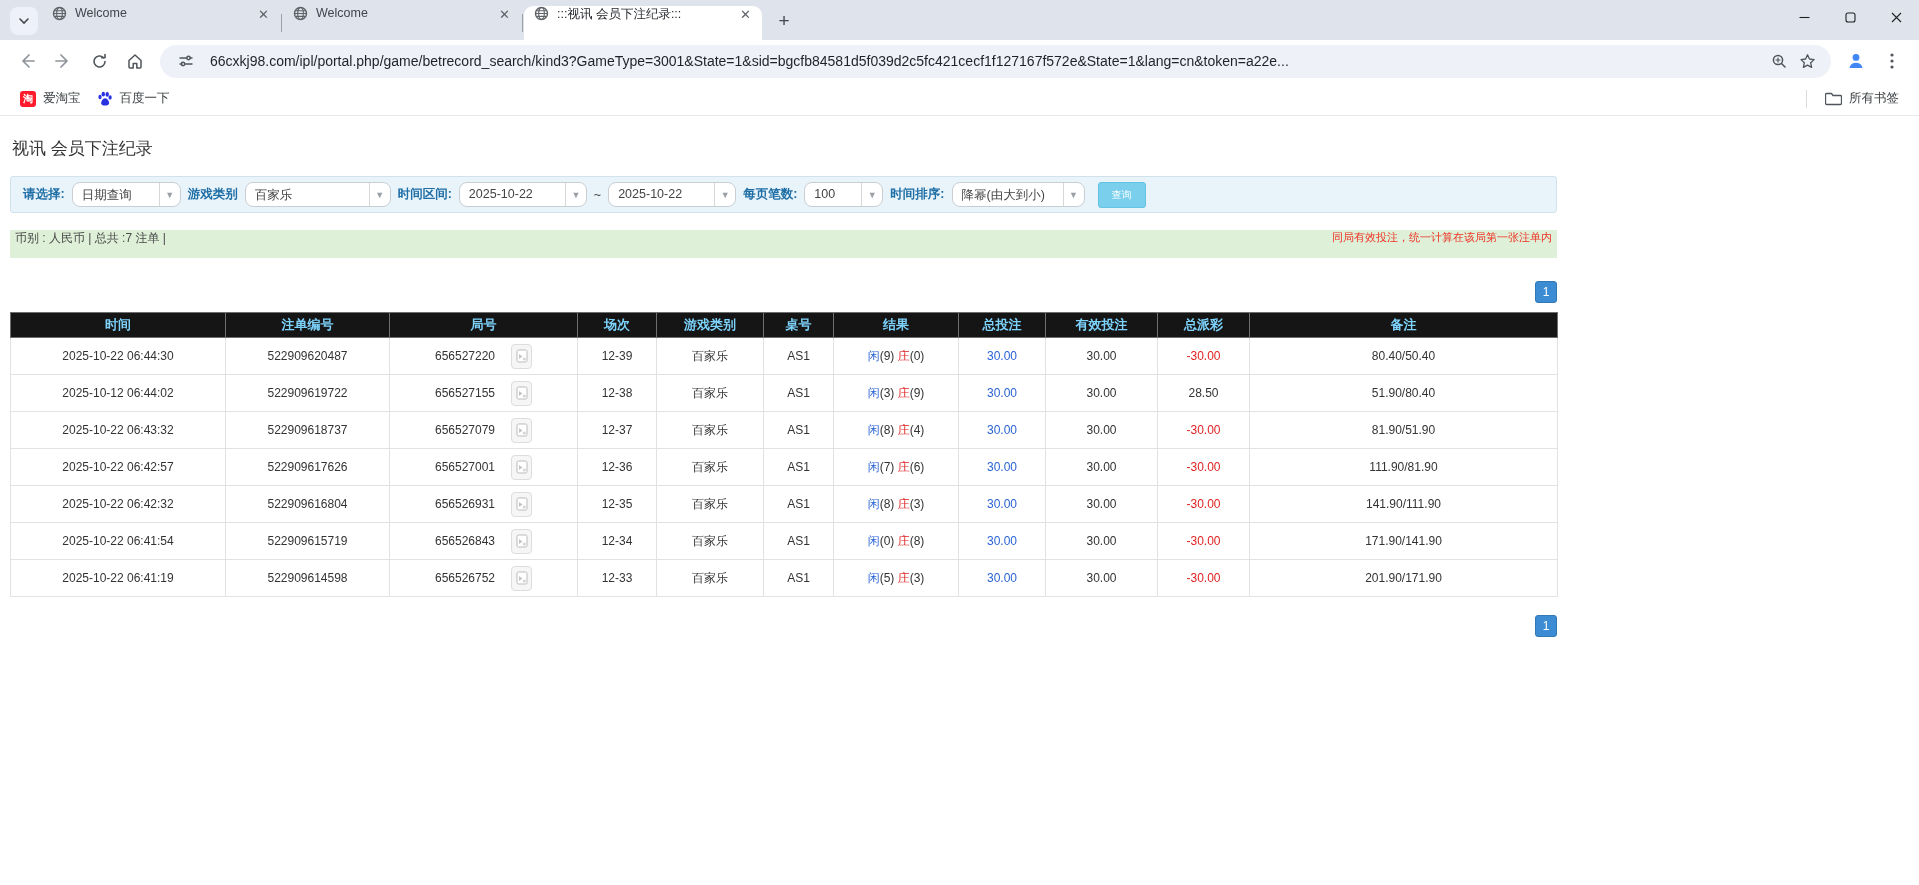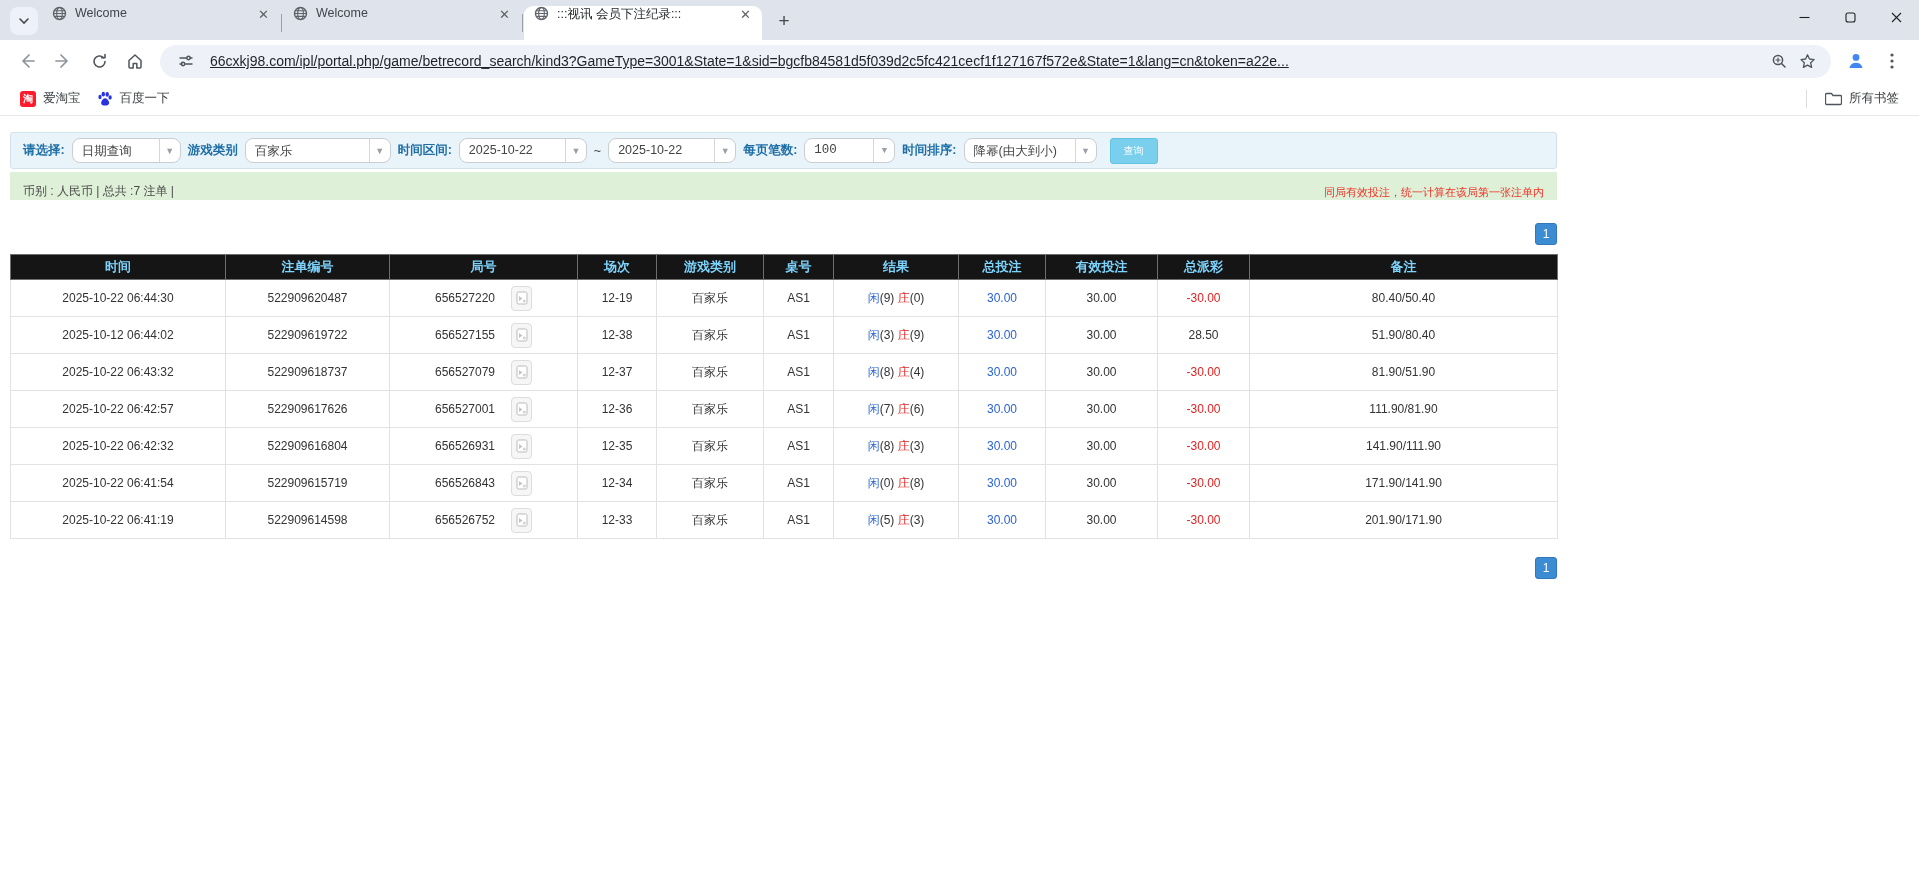--- a/index.html
+++ b/index.html
@@ -21,21 +21,21 @@
   .newtab-btn { width:28px; height:28px; margin:0 0 5px 8px; display:flex; align-items:center; justify-content:center;
     color:#45494f; font-size:19px; border-radius:50%; cursor:pointer; }
   .window-controls { position:absolute; top:0; right:0; height:34px; display:flex; }
   .win-btn { width:46px; height:34px; display:flex; align-items:center; justify-content:center; color:#202124; cursor:pointer; }
 
   
   .toolbar { height:42px; background:#fff; display:flex; align-items:center; padding:0 10px; gap:2px; }
   .nav-btn { width:34px; height:34px; border-radius:50%; display:flex; align-items:center; justify-content:center; cursor:pointer; flex:none; }
   .addressbar { flex:1; height:33px; background:#eef1f8; border-radius:17px; display:flex; align-items:center;
     padding:0 10px 0 12px; margin:0 6px; min-width:0; }
-  .addr-url { flex:1; font-size:14px; color:#1f2227; white-space:nowrap; overflow:hidden; margin-left:10px;text-decoration:underline; }
+  .addr-url { flex:1; font-size:14px; color:#1f2227; white-space:nowrap; overflow:hidden; margin-left:10px; }
   .addr-icon { flex:none; width:28px; height:28px; display:flex; align-items:center; justify-content:center; border-radius:50%; cursor:pointer; }
 
   
   .bookmarksbar { height:34px; background:#fff; border-bottom:1px solid #e6e8ec; display:flex; align-items:center; padding:0 12px; }
   .bookmark { display:flex; align-items:center; gap:7px; font-size:12.5px; color:#3c4043; padding:4px 8px; border-radius:8px; cursor:pointer; }
   .bm-fav-taobao { width:16px; height:16px; background:#ff1a2c; border-radius:3px; color:#fff; font-size:10px; font-weight:bold;
     display:flex; align-items:center; justify-content:center; }
   .bm-spacer { flex:1; }
   .bm-divider { width:1px; height:18px; background:#dadce0; margin:0 10px; }
 
@@ -48,22 +48,22 @@
     height:37px; display:flex; align-items:center; padding:0 12px; gap:7px; }
   .f-label { color:#1e6ea6; font-weight:bold; font-size:12.5px; white-space:nowrap; }
   .select { background:#fff; border:1px solid #c9ced2; border-radius:8px; height:25px; display:flex; align-items:stretch;
     font-size:12.5px; color:#444; cursor:pointer; }
   .select .val { padding:4px 9px 0 9px; white-space:nowrap; }
   .select .caret { width:21px; border-left:1px solid #d4d8db; display:flex; align-items:center; justify-content:center;
     color:#9aa0a6; font-size:9px; margin-left:auto; }
   .btn-search { background:#79cfec; border:1px solid #63c3e2; color:#fff; border-radius:3px; height:26px;
     padding:0 13px; font-size:10px; display:flex; align-items:center; cursor:pointer; margin-left:6px; }
 
-  .summary-bar { margin-top:3px; background:#dff0d8; height:28px; display:flex; align-items:flex-end;
-    justify-content:space-between; padding:0 13px; font-size:12px; color:#4a4a4a; }
+  .summary-bar { margin-top:17px; background:#dff0d8; height:28px; display:flex; align-items:flex-start;
+    justify-content:space-between; padding:0 5px; font-size:12px; color:#4a4a4a; }
   .summary-right { color:#ee3124; font-size:11px; }
 
   .pagination { display:flex; justify-content:flex-end; }
   .pagination.top { margin-top:23px; }
   .pagination.bottom { margin-top:18px; }
   .page-btn { min-width:22px; height:22px; background:#3b8cd2; border:1px solid #3178b5; border-radius:3px; color:#fff;
     font-size:12px; display:flex; align-items:center; justify-content:center; cursor:pointer; }
 
   table.records { border-collapse:collapse; table-layout:fixed; font-size:12px; color:#333; margin-top:9px; }
   table.records th { background:#151515; color:#7dd3fc; font-weight:bold; font-size:13px; height:25px;
@@ -223,20 +223,21 @@
     <div class="bm-divider"></div>
     <div class="bookmark">
       <svg width="17" height="15" viewBox="0 0 17 15">
           <path d="M1.5 2.5h5l1.5 2h7.5a1 1 0 0 1 1 1v7a1 1 0 0 1-1 1h-14a1 1 0 0 1-1-1v-9a1 1 0 0 1 1-1z" fill="none" stroke="#50555b" stroke-width="1.3" stroke-linejoin="round"></path>
         </svg>
       <span>所有书签</span>
     </div>
   </div>
 
   <div class="content">
+    <div class="page-title">视讯 会员下注纪录</div>
 
     <div class="filter-panel panel-width">
       <span class="f-label">请选择:</span>
       <div class="select" style="width:109px;">
         <span class="val">日期查询</span>
         <span class="caret">▼</span>
       </div>
 
       <span class="f-label">游戏类别</span>
       <div class="select" style="width:146px;">
@@ -249,21 +250,21 @@
         <span class="val">2025-10-22</span>
         <span class="caret">▼</span>
       </div>
       <span class="f-label" style="color:#444;font-weight:normal;">~</span>
       <div class="select" style="width:128px;">
         <span class="val">2025-10-22</span>
         <span class="caret">▼</span>
       </div>
 
       <span class="f-label">每页笔数:</span>
-      <div class="select" style="width:91px;font-family:Liberation Mono, monospace;">
+      <div class="select" style="width:79px;">
         <span class="val">100</span>
         <span class="caret">▼</span>
       </div>
 
       <span class="f-label">时间排序:</span>
       <div class="select" style="width:133px;">
         <span class="val">降幂(由大到小)</span>
         <span class="caret">▼</span>
       </div>
 
@@ -315,21 +316,21 @@
             <td><span class="round-cell">
                 <span>656527220</span>
                 <span class="round-icon">
                   <svg width="12" height="14" viewBox="0 0 12 14">
                     <rect x="1" y="1" width="10" height="12" rx="1.5" fill="#fff" stroke="#bbb" stroke-width="1"></rect>
                     <path d="M3 5l3.5 2.5L3 10z" fill="#c3c3c3"></path>
                     <circle cx="8.3" cy="10" r="1.6" fill="#d5d5d5"></circle>
                   </svg>
                 </span>
               </span></td>
-            <td>12-19</td>
+            <td>12-39</td>
             <td>百家乐</td>
             <td>AS1</td>
             <td><span class="c-blue">闲</span><span>(9) </span><span class="c-red">庄</span><span>(0)</span></td>
             <td><span class="c-blue">30.00</span></td>
             <td>30.00</td>
             <td><span class="c-red">-30.00</span></td>
             <td>80.40/50.40</td>
           </tr>
           <tr>
             <td>2025-10-12 06:44:02</td>

